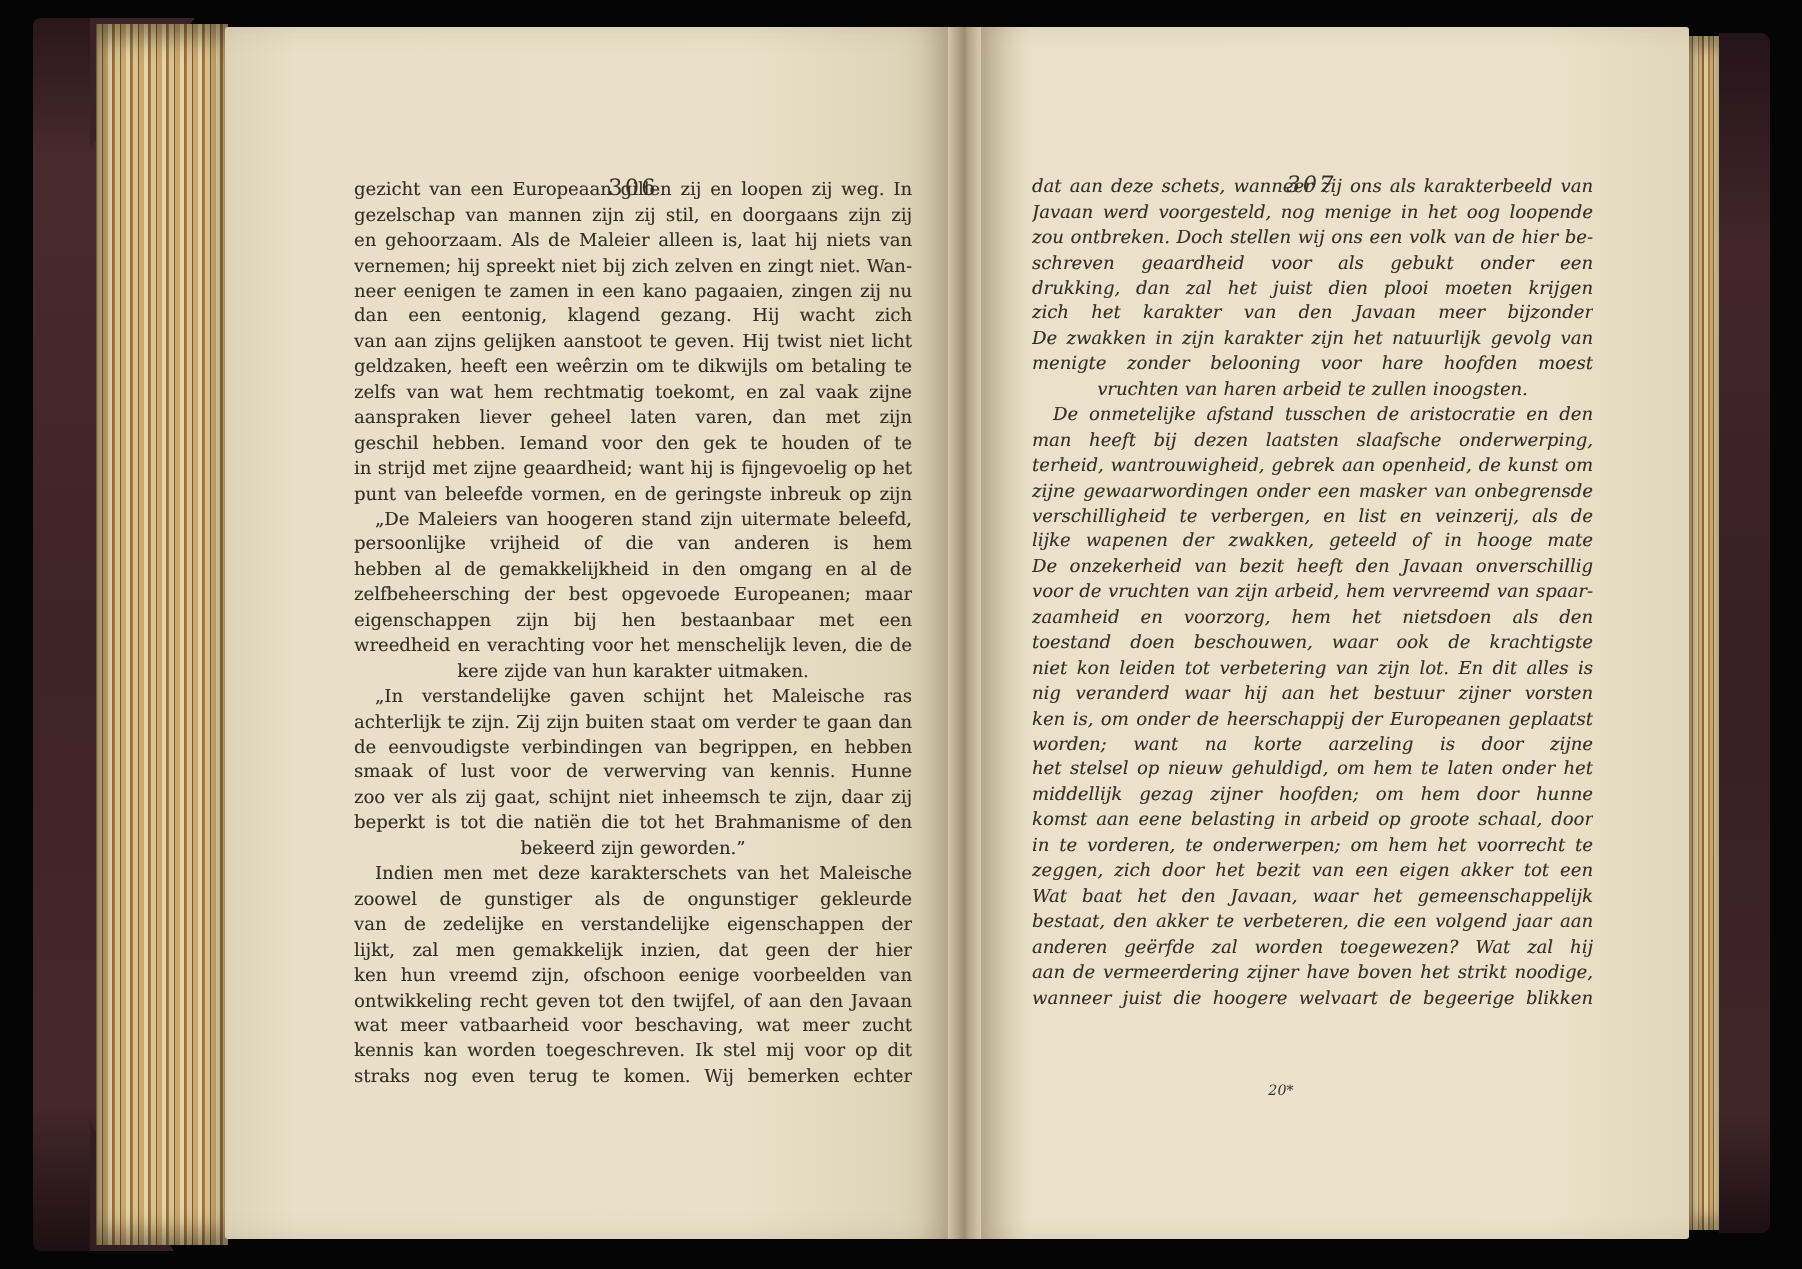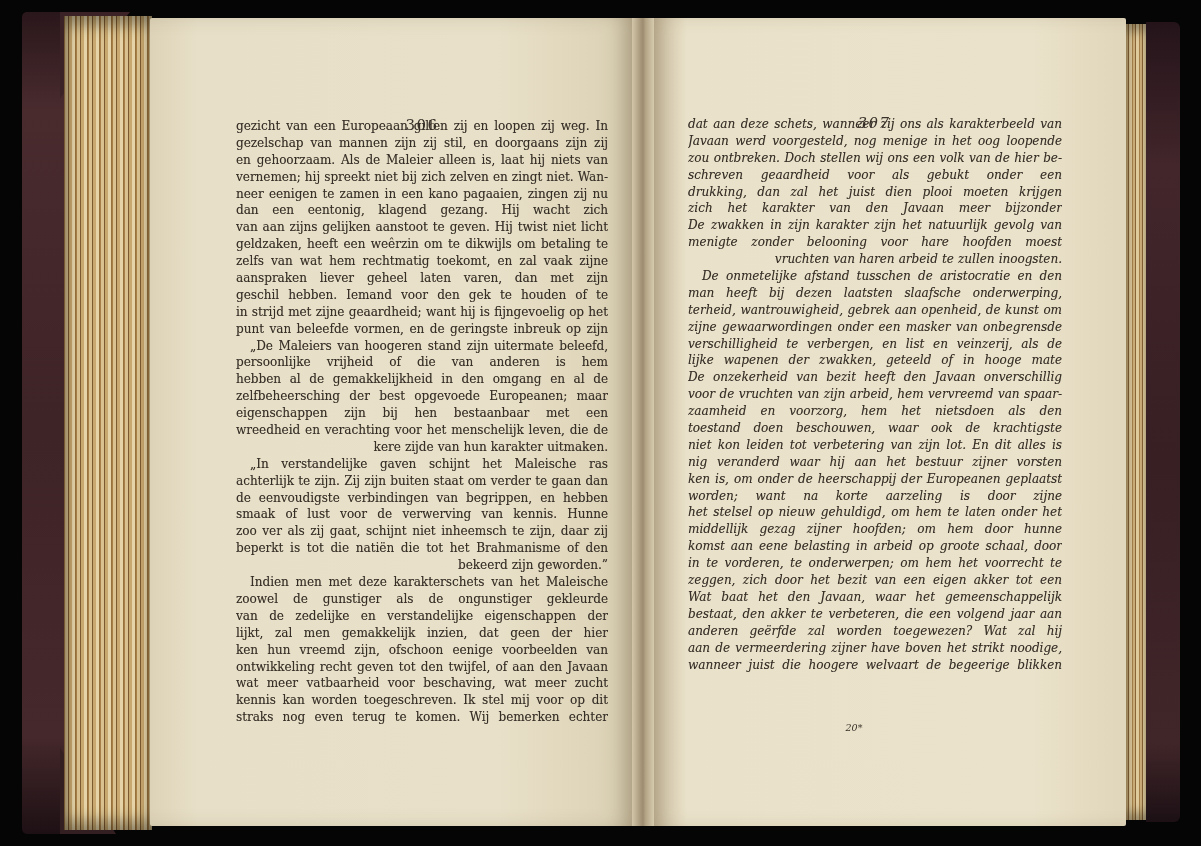--- a/index.html
+++ b/index.html
@@ -43,21 +43,21 @@
   .page-left .pagenum{left:86px;top:66px;}
   .page-right .pagenum{left:34px;top:64px;}
   .textblock{position:absolute;color:#352e26;font-size:12px;
     text-shadow:.2px .2px 0 rgba(45,35,22,.35);}
   .page-left .textblock{left:86px;top:100px;width:372px;}
   .page-right .textblock{left:34px;top:98px;width:374px;}
   .line{height:16.9px;line-height:16.9px;overflow:hidden;text-align:justify;
     word-spacing:.3px;}
   .line::after{content:"";display:inline-block;width:100%;height:0;}
   .line.indent{text-indent:14px;}
-  .line.short{text-align:right;}
+  .line.short{text-align:center;}
   .sig{position:absolute;left:34px;top:704px;width:374px;text-align:center;
     padding-right:42px;box-sizing:border-box;font-size:9.5px;color:#3a332b;}
 </style>
 </head>
 <body>
 
 <div class="stage">
   <div class="cover-left"></div>
   <div class="corner-tl"></div>
   <div class="corner-bl"></div>

